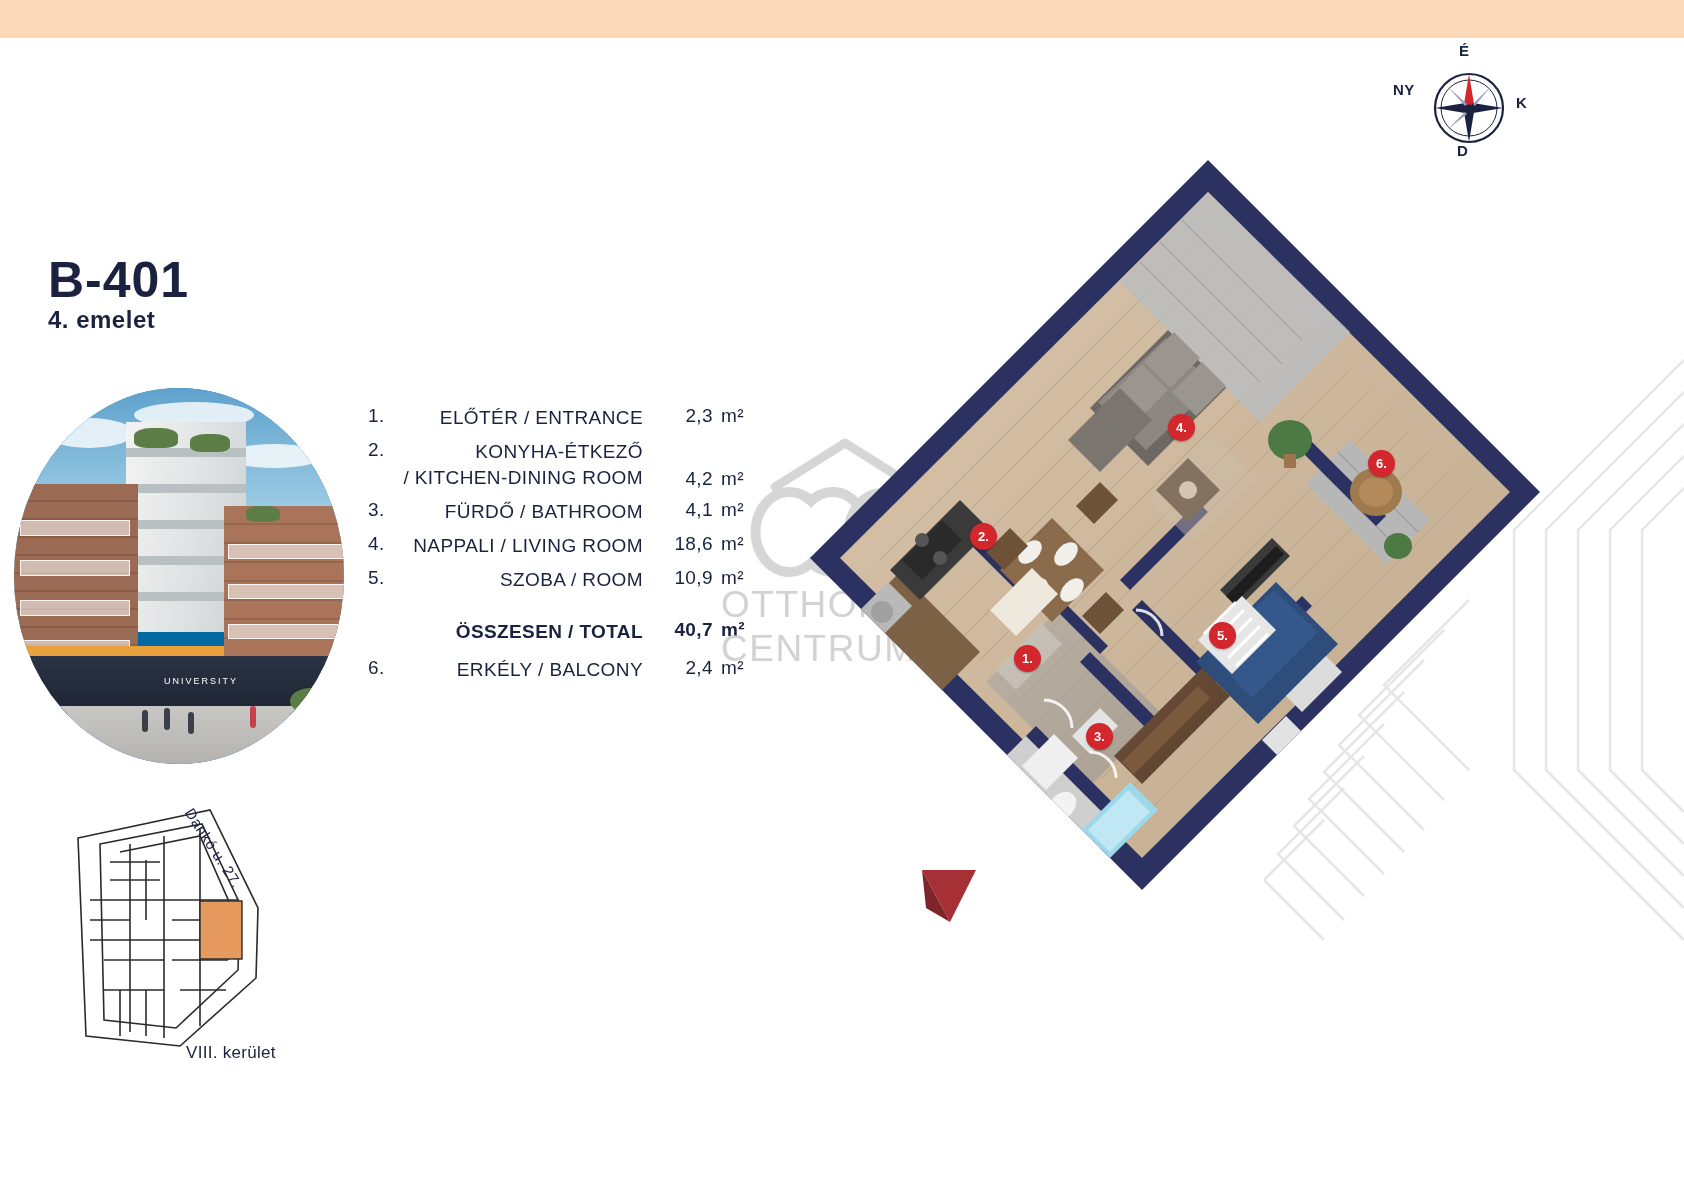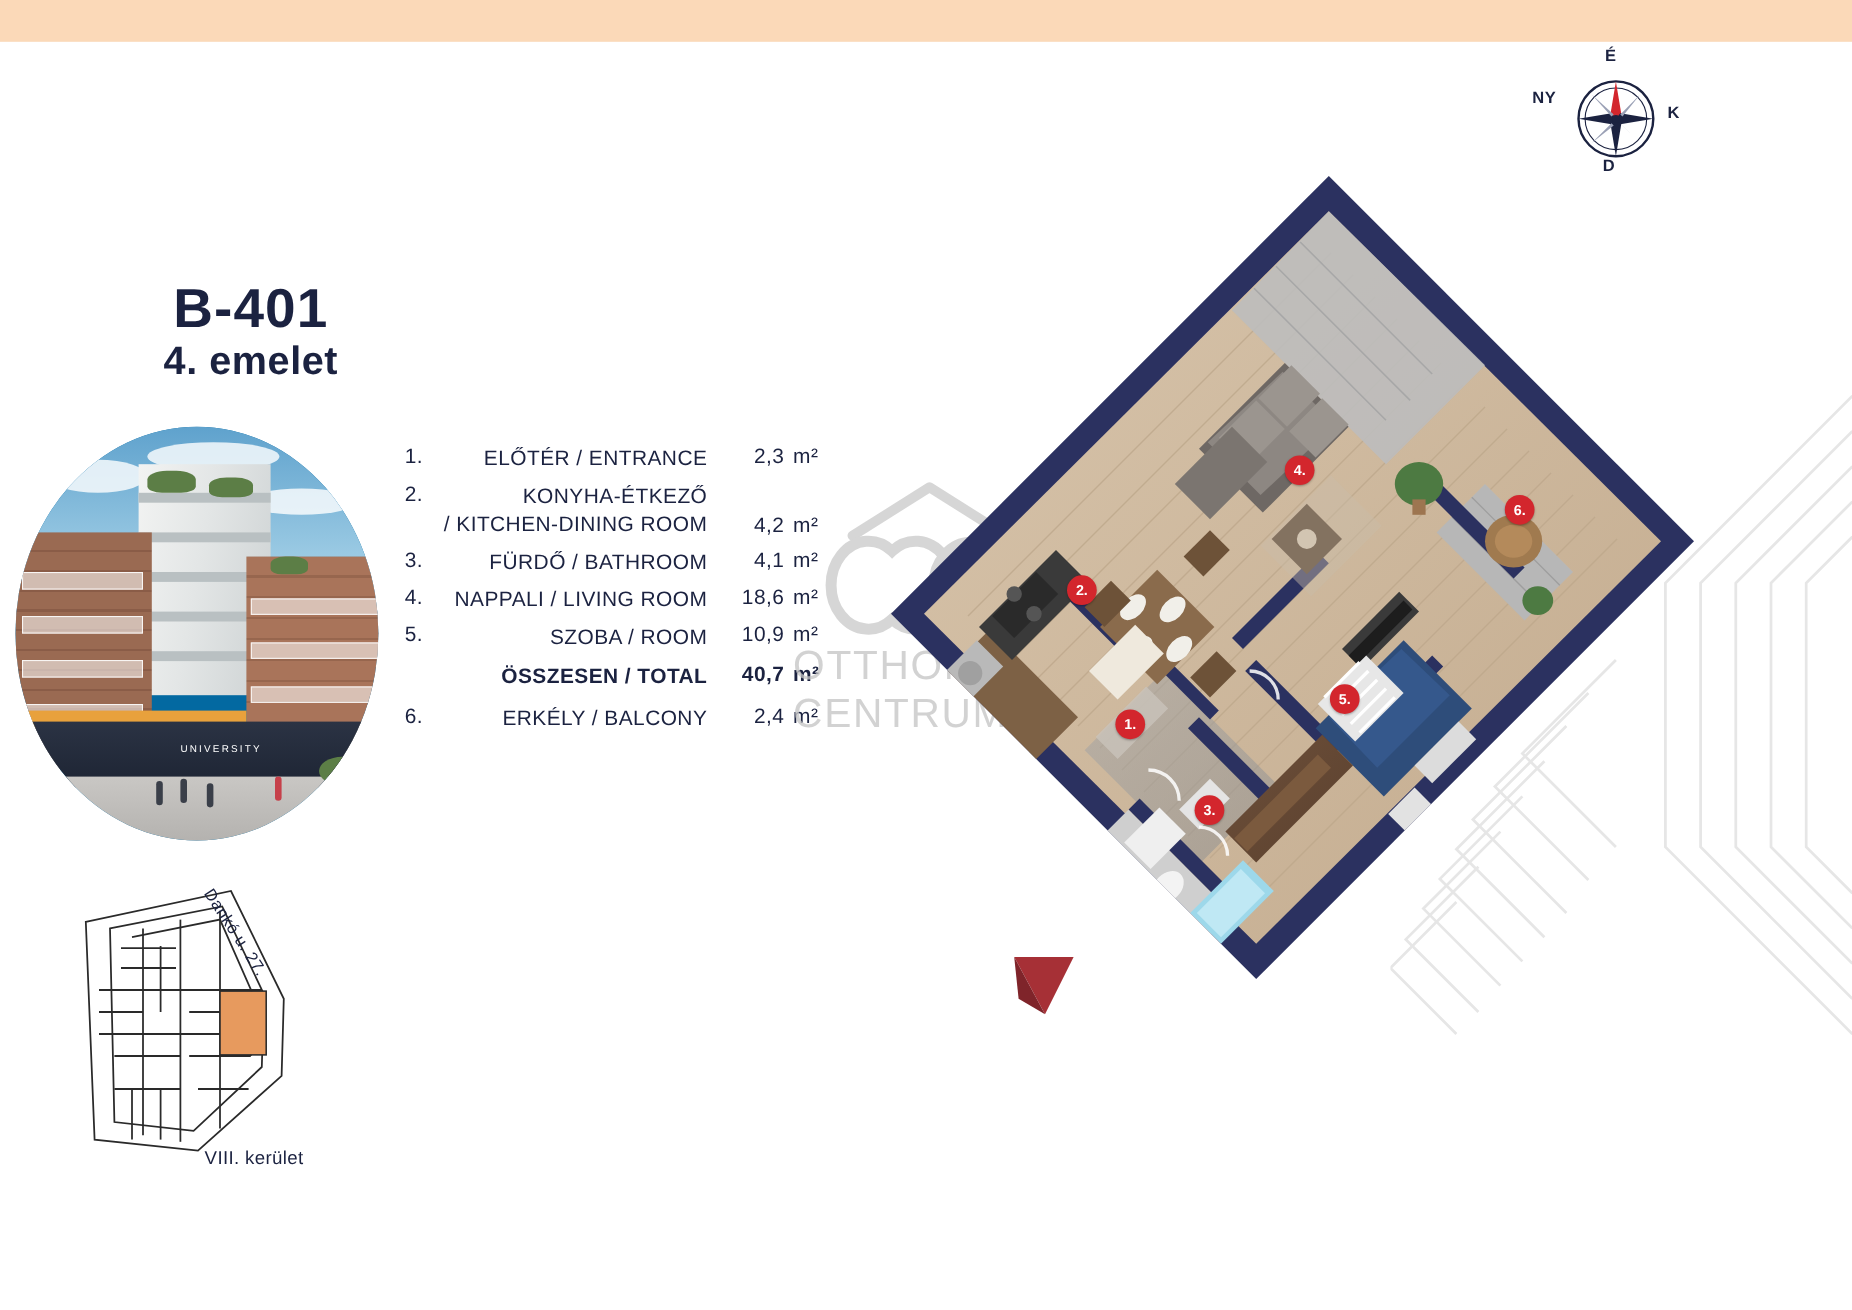--- a/index.html
+++ b/index.html
@@ -42,31 +42,30 @@
   #compass .lbl.e { left: 0px;  top: 39px; }
   #compass .lbl.w { left: 123px;top: 52px; }
   #compass .lbl.s { left: 64px; top: 100px; }
   #compass svg { position: absolute; left: 28px; top: 18px; }
 
   
   #title-block {
     position: absolute;
     left: 48px; top: 255px;
     width: 360px;
-    text-align: center;
   }
   #unit-code {
     font-size: 50px;
     font-weight: 700;
     letter-spacing: 1px;
     line-height: 1;
     color: #1b2240;
   }
   #unit-floor {
-    font-size: 36px;
+    font-size: 24px;
     font-weight: 700;
     letter-spacing: .5px;
     line-height: 1.25;
     color: #1b2240;
   }
 
   
   #building-photo {
     position: absolute;
     left: 14px; top: 388px;
@@ -153,21 +152,21 @@
     display: flex;
     align-items: flex-start;
     margin-bottom: 9px;
     letter-spacing: .4px;
   }
   #rooms-table .row .idx { width: 29px; text-align: left; }
   #rooms-table .row .nm  { width: 246px; line-height: 1.33; text-align: right; }
   #rooms-table .row .ar  { width: 70px; text-align: right; }
   #rooms-table .row .un  { width: 40px; padding-left: 8px; }
 
-  #rooms-table .row.total { font-weight: 700; margin-top: 10px; margin-bottom: 13px; }
+  #rooms-table .row.total { font-weight: 700; margin-top: 26px; margin-bottom: 13px; }
   #rooms-table .row.total .idx { width: 29px; }
 
   
   #site-plan {
     position: absolute;
     left: 60px; top: 800px;
     width: 260px; height: 260px;
   }
   #site-plan svg { position: absolute; left: 0; top: 0; }
   #street-label {

